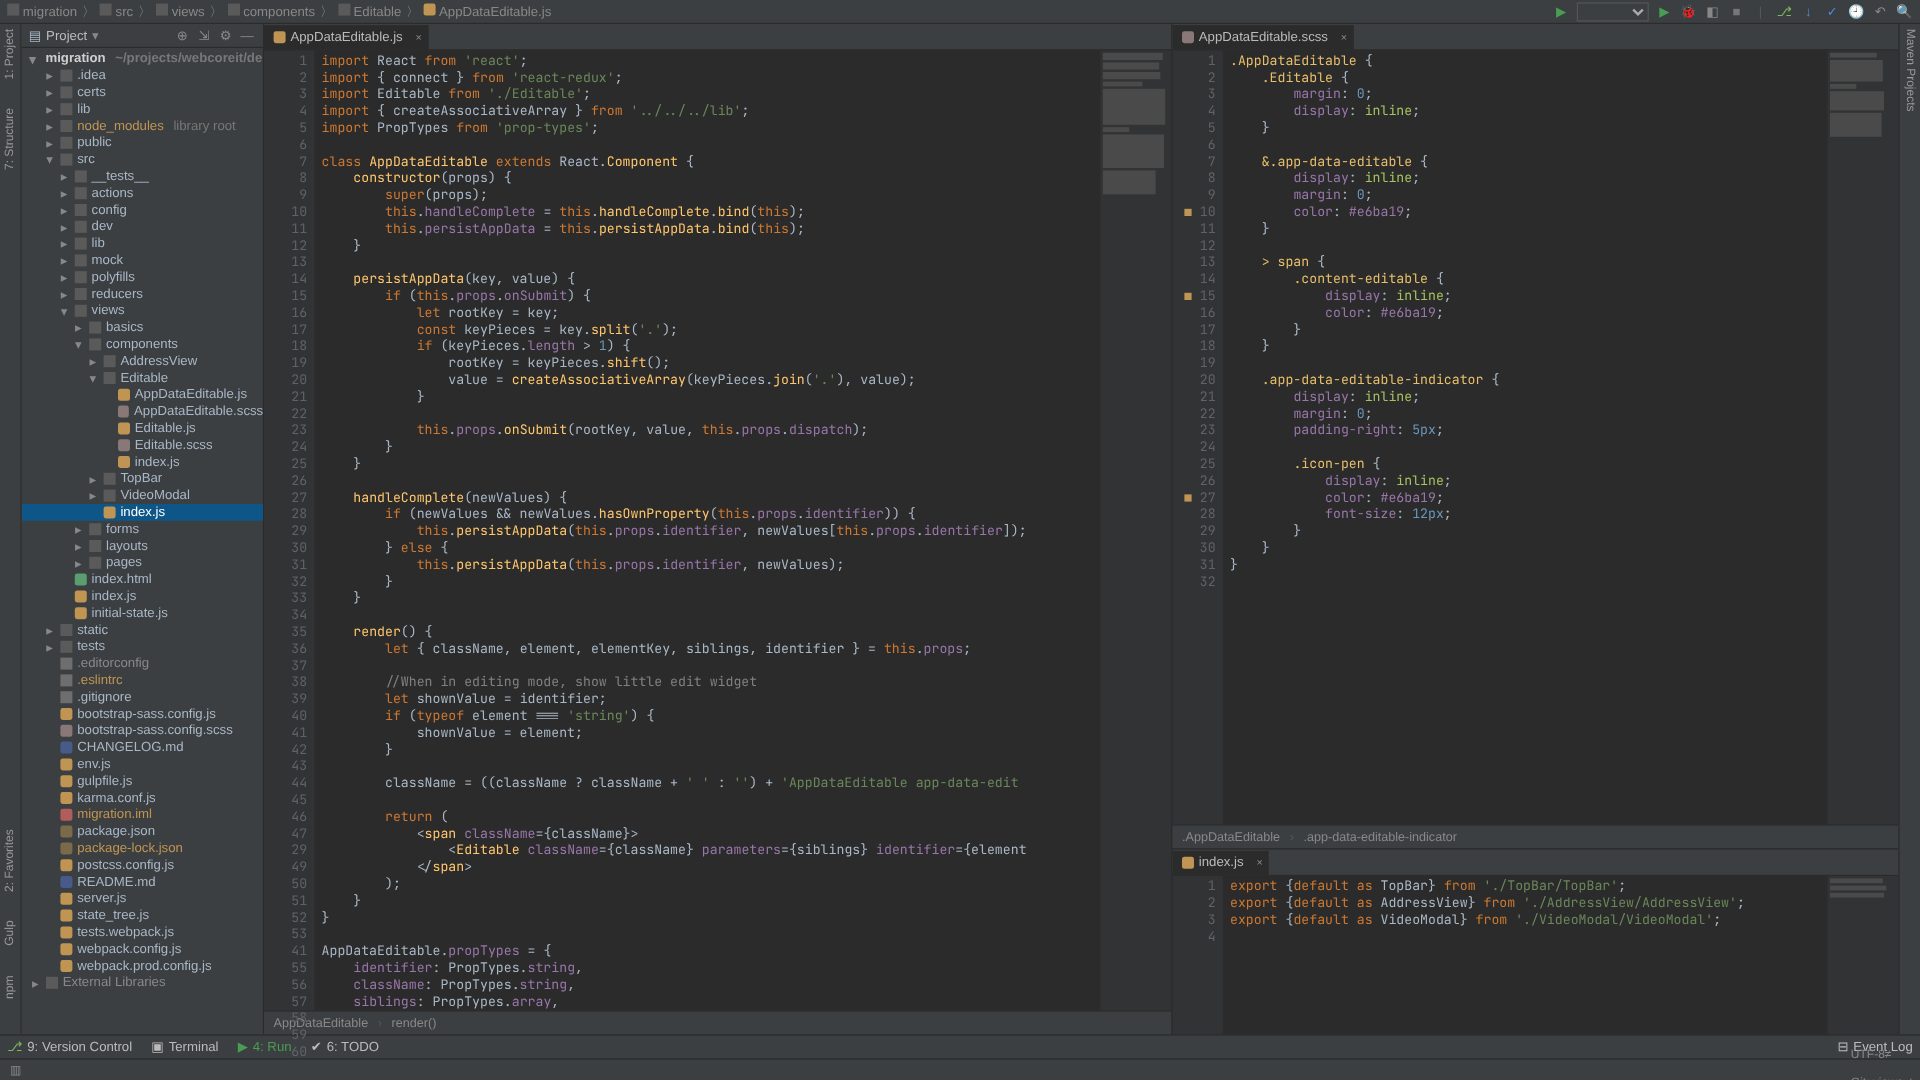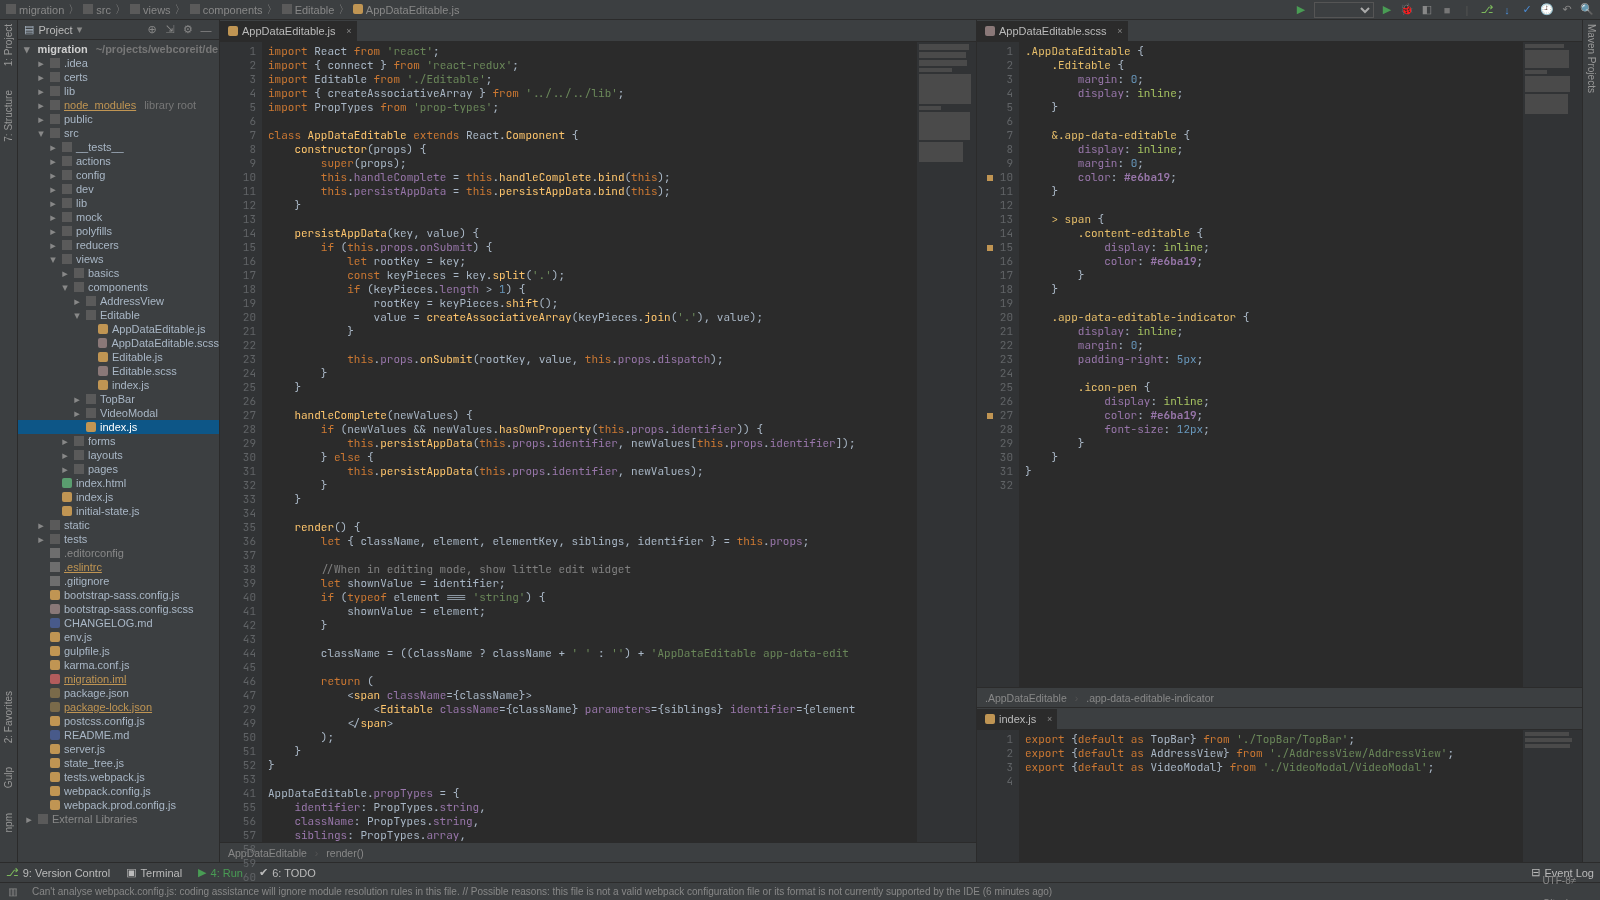--- a/index.html
+++ b/index.html
@@ -48,21 +48,21 @@
 .project-header { height: 20px; display:flex; align-items:center; padding:0 6px; gap:4px; background:#3c3f41; border-bottom:1px solid #2b2b2b; }
 .project-header .title { color:#bbb; }
 .project-header .tiny { margin-left:auto; display:flex; gap:4px; }
 .tree { flex:1; overflow:auto; padding:2px 0; }
 .tree-row { display:flex; align-items:center; height:14px; padding-left:4px; cursor:pointer; white-space:nowrap; gap:4px; }
 .tree-row.selected { background:#0d5687; color:#fff; }
 .tree-row.bold { font-weight:bold; color:#cfcfcf; }
 .tree-row .caret { width:10px; text-align:center; color:#888; }
 .tree-row .label { }
 .tree-row .muted { color:#777; margin-left:4px; }
-.tree-row .orange { color:#c09553;text-decoration:underline; }
+.tree-row .orange { color:#c09553; }
 .tree-row .gray { color:#888; }
 .tree-row.l0{padding-left:6px} .tree-row.l1{padding-left:18px}.tree-row.l2{padding-left:30px}.tree-row.l3{padding-left:42px}.tree-row.l4{padding-left:54px}.tree-row.l5{padding-left:66px}
 
 .editors { flex: 1; display: flex; min-width: 0; }
 .split-left { flex: 1; display:flex; flex-direction:column; border-right: 1px solid #2b2b2b; min-width:0; }
 .split-right { width: 605px; display:flex; flex-direction:column; min-width:0; }
 
 .tabbar { height: 22px; background: #3c3f41; display:flex; align-items:flex-end; border-bottom:1px solid #2b2b2b; }
 .tab { height: 20px; padding: 0 20px 0 8px; display:flex; align-items:center; gap:4px; background:#515658; border-right:1px solid #2b2b2b; color:#bbb; cursor:pointer; position:relative; font-size:11px; }
 .tab.active { background:#2b2b2b; }
@@ -83,21 +83,21 @@
 
 .kw { color:#cc7832; }
 .str { color:#6a8759; }
 .fn { color:#ffc66d; }
 .nm { color:#a9b7c6; }
 .prop { color:#9876aa; }
 .com { color:#808080; }
 .num { color:#6897bb; }
 .sel { color:#e8bf6a; }
 .cssval { color:#a5c261; }
-.hex { color:#9876aa;font-weight:bold; }
+.hex { color:#9876aa; }
 
 .bottombar { height:20px; background:#3c3f41; border-top:1px solid #2b2b2b; display:flex; align-items:center; padding:0 6px; gap:16px; }
 .bottombar .item { display:flex; align-items:center; gap:4px; color:#bbb; font-size:11px; cursor:pointer; }
 .bottombar .item.green { color:#499c54; }
 .bottombar .right { margin-left:auto; }
 
 .statusbar { height:18px; background:#3c3f41; border-top:1px solid #2b2b2b; display:flex; align-items:center; padding:0 6px; gap:12px; font-size:10px; color:#888; }
 .statusbar .right { margin-left:auto; display:flex; gap:12px;flex-direction:column; }
 
 .gutter .mark { display:inline-block; width:6px; height:6px; background:#c09553; margin-left:2px; }
@@ -743,21 +743,20 @@
       <span>6: TODO</span>
     </div>
   <div class="right item">
       <span>⊟</span>
       <span>Event Log</span>
     </div>
 </div>
 
 <div class="statusbar">
   <span class="iconbtn">▥</span>
-  <span style="flex:1; overflow:hidden; text-overflow:ellipsis; white-space:nowrap">Can't analyse webpack.config.js: coding assistance will ignore module resolution rules in this file. // Possible reasons: this file is not a valid webpack configuration file or its format is not currently supported by the IDE (6 minutes ago)</span>
   <div class="right">
     <span>44:1</span>
     <span>LF≠</span>
     <span>UTF-8≠</span>
     <span>Git: views ≠</span>
     <span>🔒</span>
     <span>👤</span>
   </div>
 </div>
 

